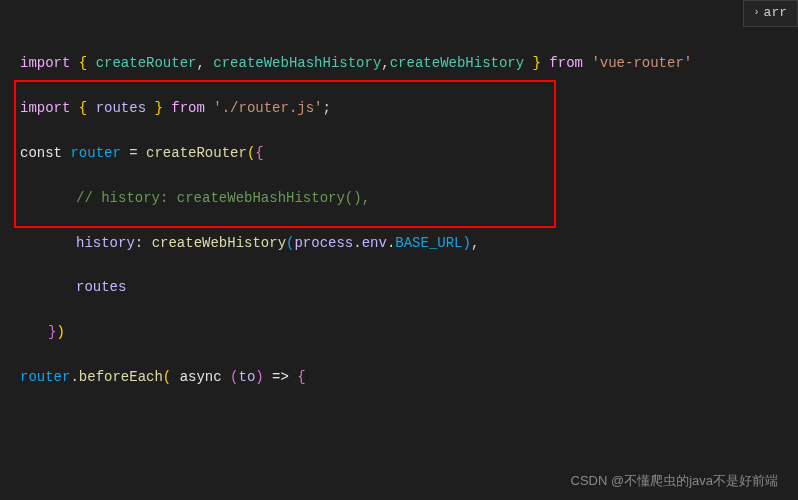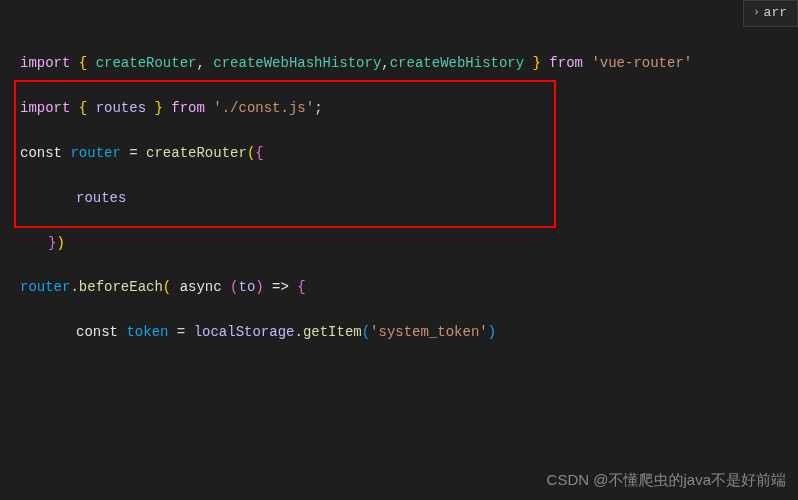--- a/index.html
+++ b/index.html
@@ -48,48 +48,49 @@
 .kw-bracket-b { color: #179fff; }
 .kw-bracket-p { color: #da70d6; }
 .redbox {
   position: absolute;
   border: 2px solid #ff0000;
   pointer-events: none;
 }
 .watermark {
   position: absolute;
   bottom: 8px;
-  right: 12px;
+  right: 20px;
   color: #aaaaaa;
-  font-size: 15px;
+  font-size: 13px;
   font-family: sans-serif;
   opacity: 0.75;
 }
 .line { display: block; min-height: 1.6em; }
 .indent1 { padding-left: 28px; }
 .indent2 { padding-left: 56px; }
 </style>
 </head>
 <body>
 
 <div class="top-bar">
   <div class="top-bar-item">
     <span class="chev">›</span>
     <span>arr</span>
   </div>
 </div>
 
 <div class="code-area">
 <span class="line"><span class="kw-purple">import</span> <span class="kw-bracket-y">{</span> <span class="kw-teal">createRouter</span><span>,</span> <span class="kw-teal">createWebHashHistory</span><span>,</span><span class="kw-teal">createWebHistory</span> <span class="kw-bracket-y">}</span> <span class="kw-purple">from</span> <span class="kw-orange">'vue-router'</span></span>
-<span class="line"><span class="kw-purple">import</span> <span class="kw-bracket-y">{</span> <span class="kw-lightblue">routes</span> <span class="kw-bracket-y">}</span> <span class="kw-purple">from</span> <span class="kw-orange">'./const.js'</span><span>;</span></span>
+<span class="line"><span class="kw-purple">import</span> <span class="kw-bracket-y">{</span> <span class="kw-lightblue">routes</span> <span class="kw-bracket-y">}</span> <span class="kw-purple">from</span> <span class="kw-orange">'./router.js'</span><span>;</span></span>
 <span class="line"><span class="kw-blue">const</span> <span class="kw-lightcyan">router</span> <span>=</span> <span class="kw-yellow">createRouter</span><span class="kw-bracket-y">(</span><span class="kw-bracket-p">{</span></span>
+<span class="line indent2"><span class="kw-comment">// history: createWebHashHistory(),</span></span>
+<span class="line indent2"><span class="kw-lightblue">history</span><span>:</span> <span class="kw-yellow">createWebHistory</span><span class="kw-bracket-b">(</span><span class="kw-lightblue">process</span><span>.</span><span class="kw-lightblue">env</span><span>.</span><span class="kw-lightcyan">BASE_URL</span><span class="kw-bracket-b">)</span><span>,</span></span>
 <span class="line indent2"><span class="kw-lightblue">routes</span></span>
 <span class="line indent1"><span class="kw-bracket-p">}</span><span class="kw-bracket-y">)</span></span>
 <span class="line"><span class="kw-lightcyan">router</span><span>.</span><span class="kw-yellow">beforeEach</span><span class="kw-bracket-y">(</span> <span class="kw-blue">async</span> <span class="kw-bracket-p">(</span><span class="kw-lightblue">to</span><span class="kw-bracket-p">)</span> <span class="kw-blue">=&gt;</span> <span class="kw-bracket-p">{</span></span>
-<span class="line indent2"><span class="kw-blue">const</span> <span class="kw-lightcyan">token</span> <span>=</span> <span class="kw-lightblue">localStorage</span><span>.</span><span class="kw-yellow">getItem</span><span class="kw-bracket-b">(</span><span class="kw-orange">'system_token'</span><span class="kw-bracket-b">)</span></span>
 
 
 
 
 
 
 
 
 </div>
 

